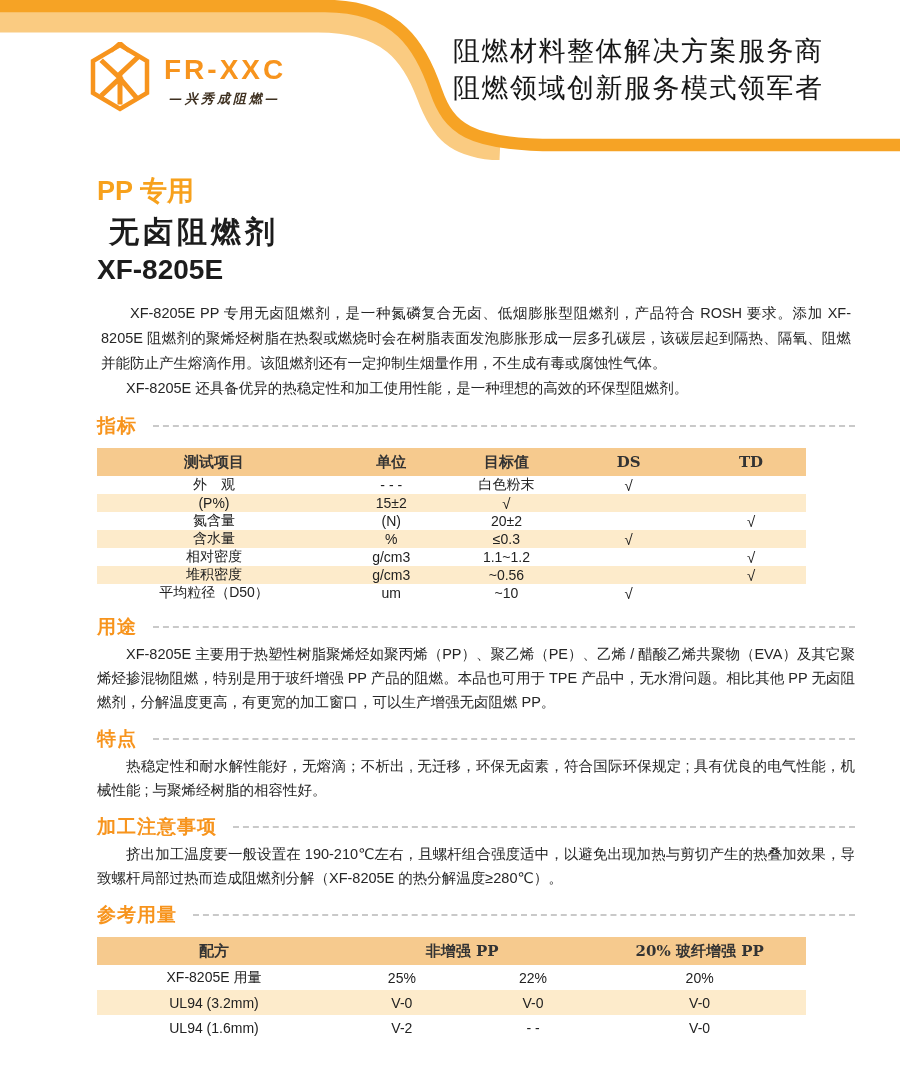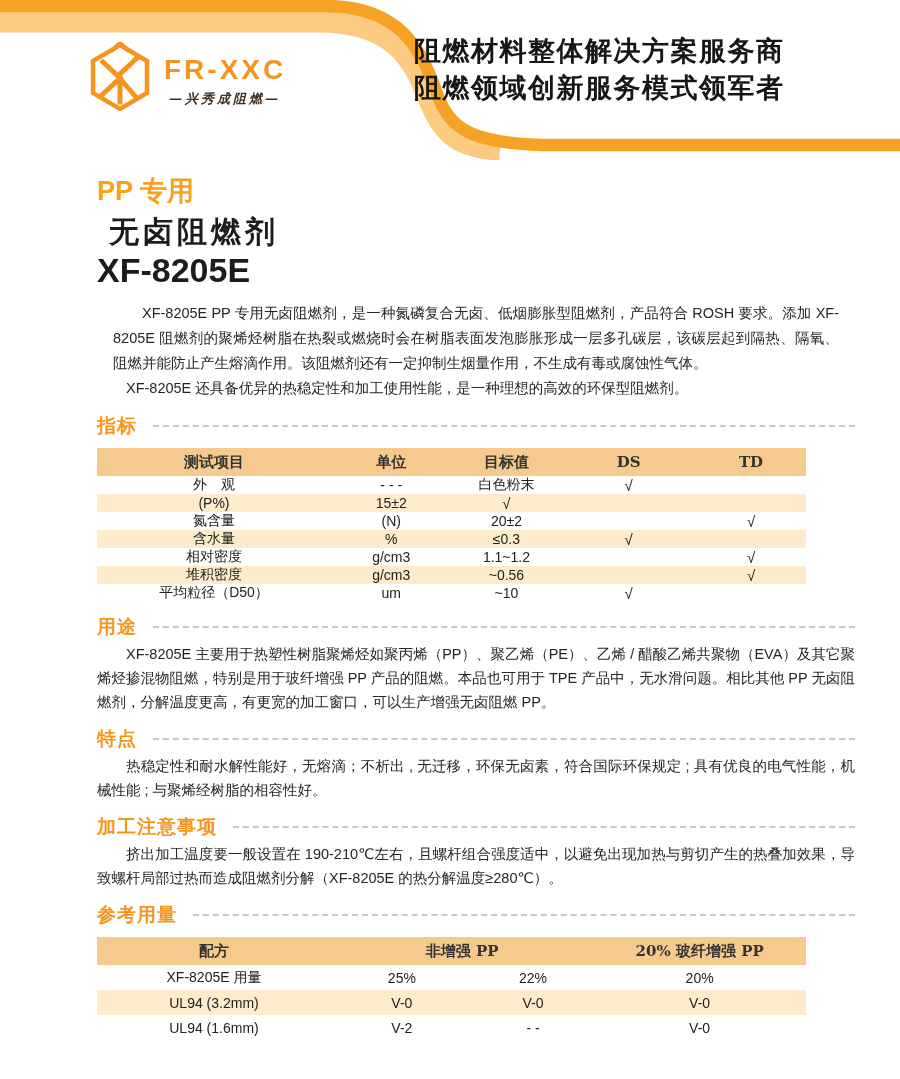--- a/index.html
+++ b/index.html
@@ -18,33 +18,33 @@
   .logo-text { margin-left:14px; padding-top:14px; }
   .brand-name {
     font-size:28px; font-weight:800; letter-spacing:3px; color:#F7941D; line-height:28px;
   }
   .brand-tagline {
     margin-top:6px; font-family:"DejaVu Serif","Liberation Serif",serif;
     font-style:italic; font-weight:bold; font-size:13px; letter-spacing:3px; color:#3e3020;
     text-align:center;
   }
   .slogan {
-    position:absolute; left:414px; top:33px;
-    font-size:27px; font-weight:bold; color:#161616;
+    position:absolute; left:453px; top:33px;
+    font-size:27px; font-weight:normal; color:#161616;
     line-height:37px; letter-spacing:1.5px; white-space:nowrap;
   }
 
   
   .main { margin-left:97px; width:758px; }
   .cat   { margin:24px 0 0; font-size:27px; line-height:30px; font-weight:800; color:#F7A11C; }
   .prod  { margin:9px 12px 0;  font-size:30px; line-height:34px; font-weight:700; color:#1c1c1c; letter-spacing:4px; }
-  .model { margin:5px 0 0;  font-size:34px; line-height:32px; font-weight:800; color:#1c1c1c; }
-
-  
-  .intro { margin:15px 16px 0; font-size:14.5px; line-height:25px; text-align:justify; text-indent:2em; color:#262626; }
+  .model { margin:5px 0 0;  font-size:28px; line-height:32px; font-weight:800; color:#1c1c1c; }
+
+  
+  .intro { margin:15px 4px 0; font-size:14.5px; line-height:25px; text-align:justify; text-indent:2em; color:#262626; }
   .intro.second { margin:0; }
   .body-text { margin:3px 0 0; font-size:14.5px; line-height:24px; text-align:justify; text-indent:2em; color:#262626; }
 
   
   .sec { display:flex; align-items:center; height:25px; margin-top:12px; }
   .sec-title {
     font-family:"DejaVu Serif","Liberation Serif",serif;
     font-weight:bold; font-size:19px; color:#F7941D; letter-spacing:1px; white-space:nowrap;
   }
   .dash { flex:1; border-top:2px dashed #c9c9c9; margin-left:16px; }

